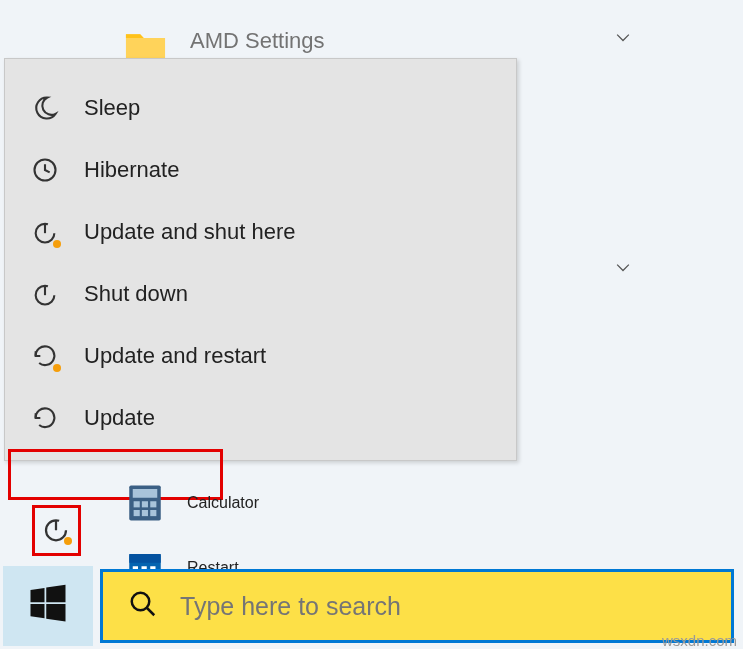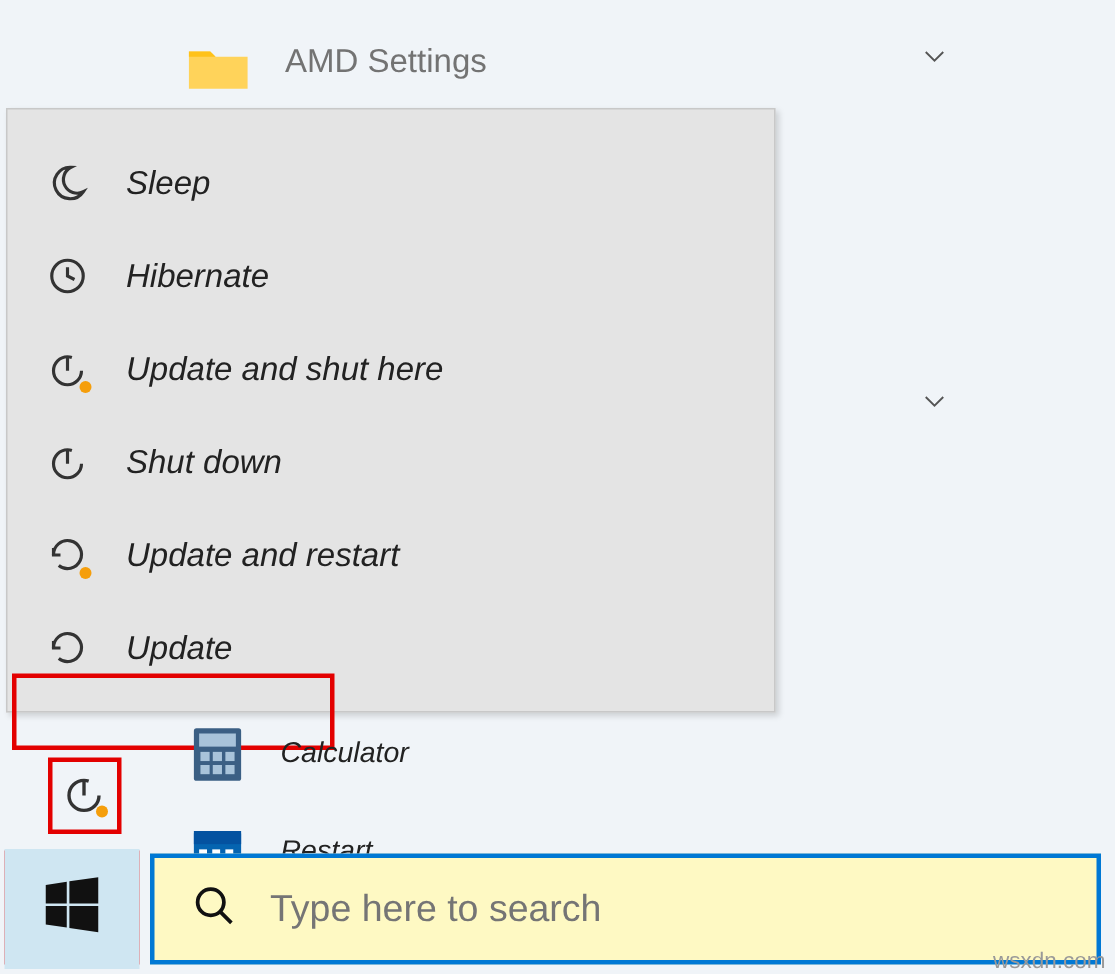--- a/index.html
+++ b/index.html
@@ -26,30 +26,29 @@
       top: 28px;
       font-size: 22px;
       color: #737373;
     }
     .chev1 { position: absolute; left: 613px; top: 28px; }
     .chev2 { position: absolute; left: 613px; top: 258px; }
     .chev svg { width: 20px; height: 20px; }
     .power-menu {
       position: absolute;
       left: 4px;
-      top: 72px;
+      top: 58px;
       width: 513px;
       height: 403px;
       background: #e4e4e4;
       border: 1px solid #c8c8c8;
       box-shadow: 2px 2px 4px rgba(0,0,0,0.15);
       display: flex;
       flex-direction: column;
       padding-top: 18px;
-      font-style: italic;
     }
     .pm-item {
       display: flex;
       align-items: center;
       height: 62px;
       padding-left: 25px;
       gap: 24px;
     }
     .pm-icon {
       width: 30px;
@@ -100,23 +99,22 @@
     .calculator-row { top: 480px; }
     .calendar-row { top: 545px; }
     .tile-icon {
       width: 45px;
       height: 45px;
       display: flex;
       align-items: center;
       justify-content: center;
     }
     .tile-label {
-      font-size: 19px;
+      font-size: 16px;
       color: #222;
-      font-style: italic;
     }
     .taskbar {
       position: absolute;
       left: 0;
       bottom: 3px;
       width: 100%;
       height: 80px;
       display: flex;
       align-items: center;
     }
@@ -128,21 +126,21 @@
       align-items: center;
       justify-content: center;
       margin-left: 3px;
     }
     .search-box {
       flex: 1;
       height: 74px;
       margin-left: 7px;
       margin-right: 9px;
       border: 3px solid #0078d4;
-      background: #fef9c3;
+      background: #fde047;
       display: flex;
       align-items: center;
       padding-left: 25px;
       gap: 22px;
     }
     .search-input {
       border: none;
       outline: none;
       font-size: 25px;
       color: #444;

